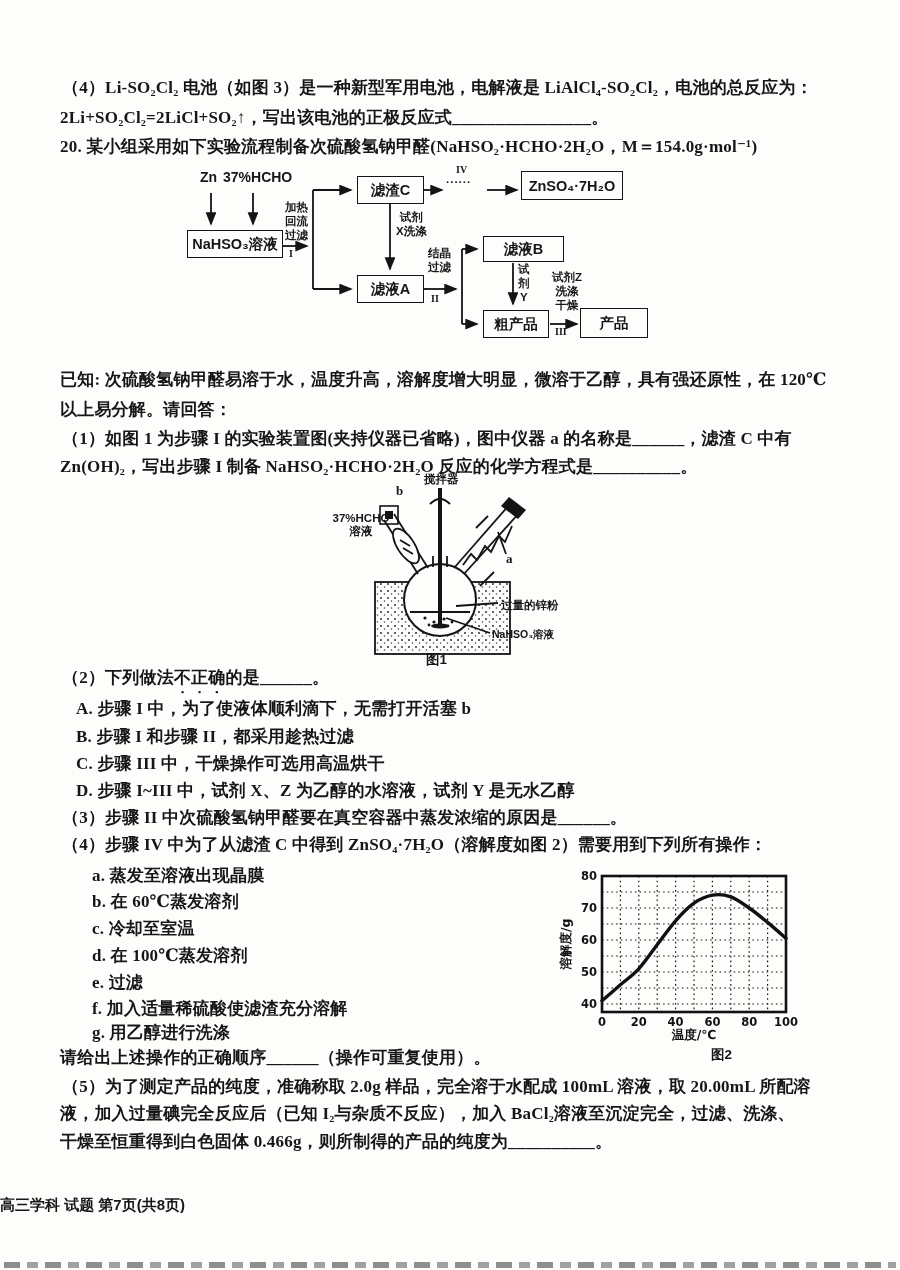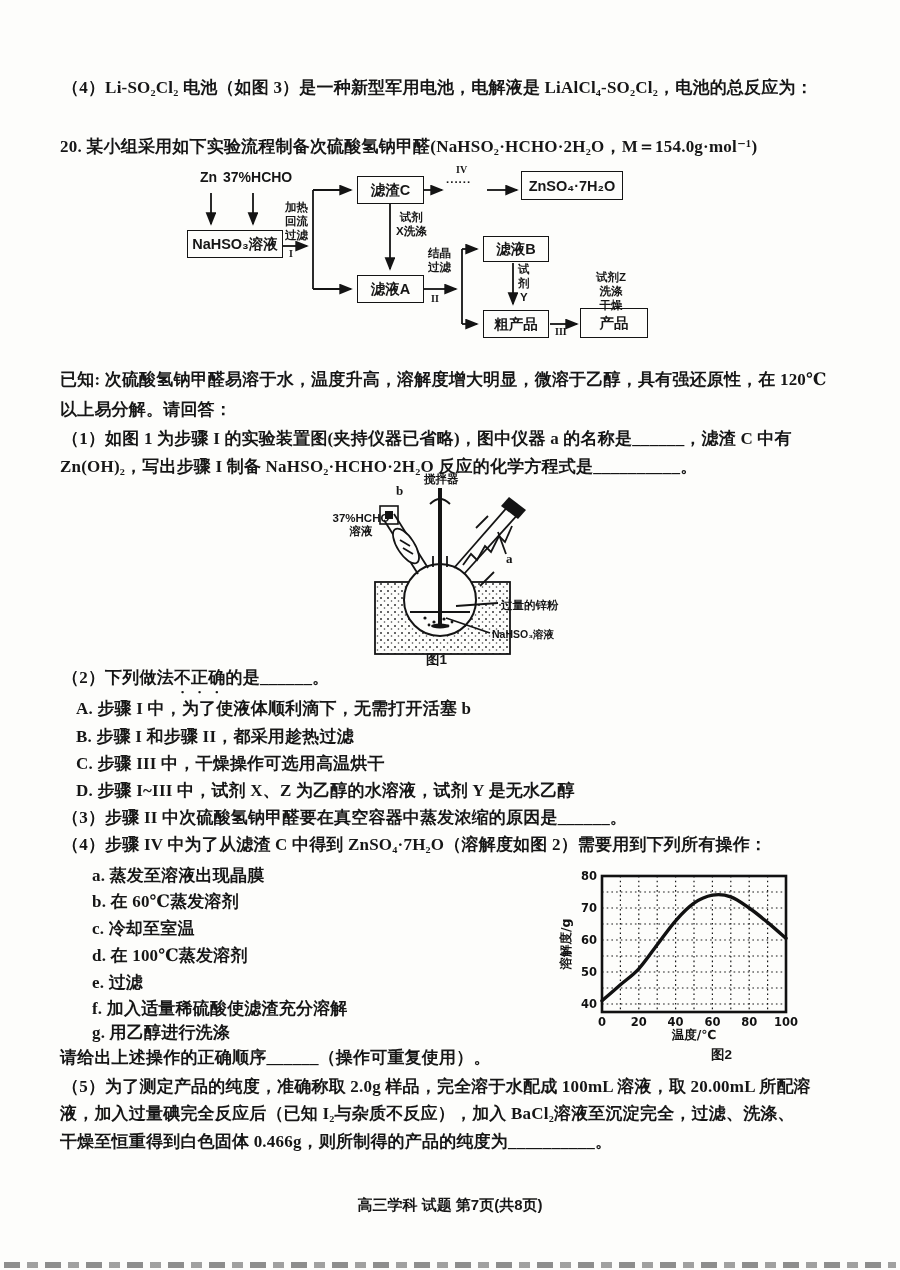--- a/index.html
+++ b/index.html
@@ -34,32 +34,33 @@
   
   #fig2 { position:absolute; left:558px; top:860px; width:248px; height:212px; }
   #fig2 svg { position:absolute; left:0; top:0; }
   .grid   { stroke:#181818; stroke-width:1.2; stroke-dasharray:1.6 3.1; }
   .axisbox{ fill:none; stroke:#111; stroke-width:2.6; }
   .curve  { fill:none; stroke:#111; stroke-width:3.4; stroke-linecap:round; }
   .tick   { font:bold 11.5px "DejaVu Sans",sans-serif; fill:#111; }
   .axlabel{ font:bold 12.5px "DejaVu Sans",sans-serif; fill:#111; }
   .k  { stroke:#141414; fill:none; stroke-width:1.8; }
   .kf { fill:#141414; stroke:none; }
-  #footer { position:absolute; left:0; top:1196px; width:900px; text-align:center;
+  #footer { position:absolute; left:0; top:1196px; width:900px; text-align:left;
             font-size:15px; font-weight:bold;
             font-family:"Liberation Sans","DejaVu Sans",sans-serif; }
   #scan-noise { position:absolute; left:4px; top:1262px; width:892px; height:6px; opacity:.55;
             background:repeating-linear-gradient(90deg,#333 0 16px,transparent 16px 23px,#555 23px 34px,transparent 34px 41px); }
 </style>
 </head>
 <body>
 
 <div id="page">
 
   <div class="ln" style="left:62px; top:76px;">（4）Li-SO₂Cl₂ 电池（如图 3）是一种新型军用电池，电解液是 LiAlCl₄-SO₂Cl₂，电池的总反应为：</div>
+  <div class="ln" style="left:60px; top:106px;">2Li+SO₂Cl₂=2LiCl+SO₂↑，写出该电池的正极反应式________________。</div>
 
   <div class="ln" style="left:60px; top:135px;">20. 某小组采用如下实验流程制备次硫酸氢钠甲醛(NaHSO₂·HCHO·2H₂O，M＝154.0g·mol⁻¹)</div>
 
   <div id="flow">
     <svg width="660" height="200" viewBox="0 0 660 200">
       <defs>
         <marker id="ah" markerWidth="9" markerHeight="8" refX="6.5" refY="3" orient="auto">
           <path d="M0,0 L7.5,3 L0,6 Z" fill="#141414"></path>
         </marker>
       </defs>
@@ -77,41 +78,41 @@
       <line x1="312" y1="86" x2="327" y2="86" class="k" marker-end="url(#ah)"></line>
       <line x1="312" y1="161" x2="327" y2="161" class="k" marker-end="url(#ah)"></line>
       <line x1="363" y1="100" x2="363" y2="141" class="k" marker-end="url(#ah)"></line>
       <line x1="400" y1="161" x2="427" y2="161" class="k" marker-end="url(#ah)"></line>
     </svg>
 
     <div class="fbox" style="left:37px;  top:67px;  width:96px;  height:28px;">NaHSO₃溶液</div>
     <div class="fbox" style="left:207px; top:13px;  width:67px;  height:28px;">滤渣C</div>
     <div class="fbox" style="left:371px; top:8px;   width:102px; height:29px;">ZnSO₄·7H₂O</div>
     <div class="fbox" style="left:207px; top:112px; width:67px;  height:28px;">滤液A</div>
-    <div class="fbox" style="left:333px; top:73px;  width:66px;  height:26px;">滤液B</div>
+    <div class="fbox" style="left:333px; top:73px;  width:81px;  height:26px;">滤液B</div>
     <div class="fbox" style="left:333px; top:147px; width:66px;  height:28px;">粗产品</div>
     <div class="fbox" style="left:430px; top:145px; width:68px;  height:30px;">产品</div>
 
     <div class="flbl" style="left:50px;  top:6px;  font-size:14px;">Zn</div>
     <div class="flbl" style="left:73px;  top:6px;  font-size:14px;">37%HCHO</div>
     <div class="flbl pre" style="left:135px; top:38px;">加热
 回流
 过滤</div>
     <div class="rom" style="left:139px; top:85px;">I</div>
     <div class="rom" style="left:306px; top:1px;">IV</div>
     <div class="flbl" style="left:296px; top:10px; letter-spacing:1px;">......</div>
     <div class="flbl pre" style="left:246px; top:48px;">试剂
 X洗涤</div>
     <div class="flbl pre" style="left:278px; top:84px;">结晶
 过滤</div>
     <div class="rom" style="left:281px; top:130px;">II</div>
     <div class="flbl pre" style="left:368px; top:100px;">试
 剂
 Y</div>
-    <div class="flbl pre" style="left:402px; top:108px;margin-left:44px;">试剂Z
+    <div class="flbl pre" style="left:402px; top:108px;">试剂Z
 洗涤
 干燥</div>
     <div class="rom" style="left:405px; top:163px;">III</div>
   </div>
 
   <div class="ln" style="left:60px; top:368px;">已知: 次硫酸氢钠甲醛易溶于水，温度升高，溶解度增大明显，微溶于乙醇，具有强还原性，在 120℃</div>
   <div class="ln" style="left:60px; top:398px;">以上易分解。请回答：</div>
   <div class="ln" style="left:62px; top:427px;">（1）如图 1 为步骤 I 的实验装置图(夹持仪器已省略)，图中仪器 a 的名称是______，滤渣 C 中有</div>
   <div class="ln" style="left:60px; top:455px;">Zn(OH)₂，写出步骤 I 制备 NaHSO₂·HCHO·2H₂O 反应的化学方程式是__________。</div>
 

